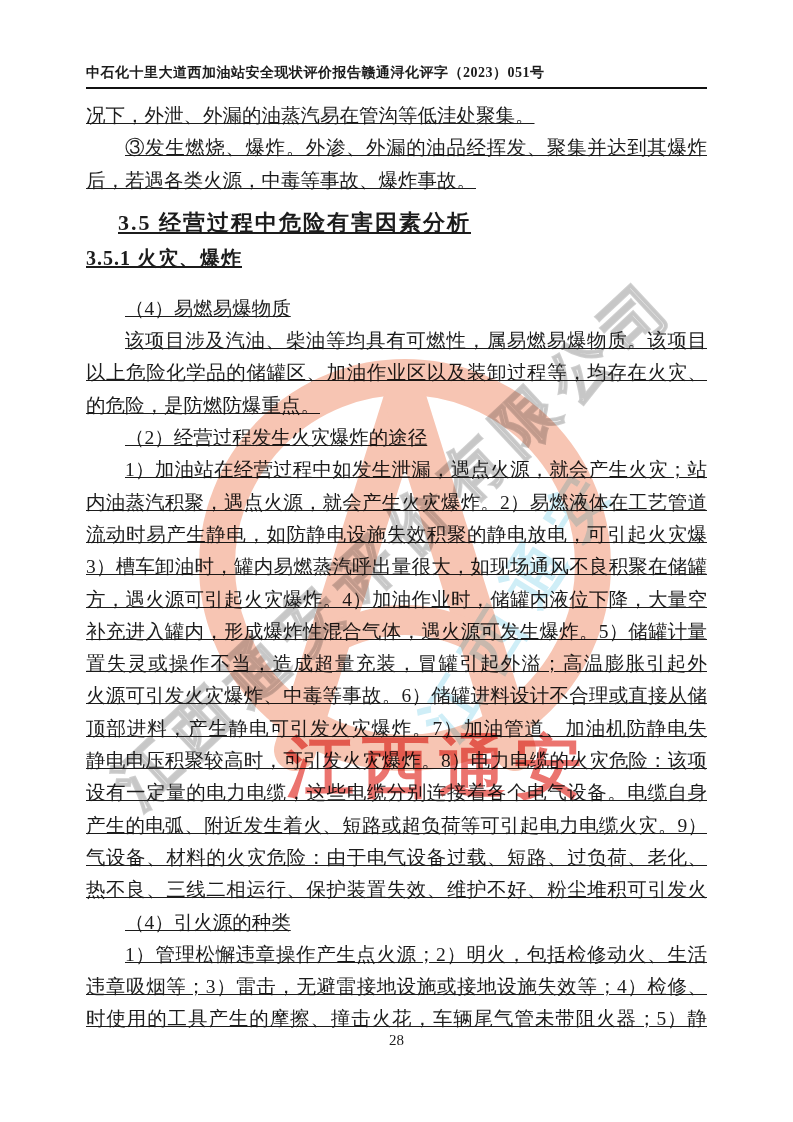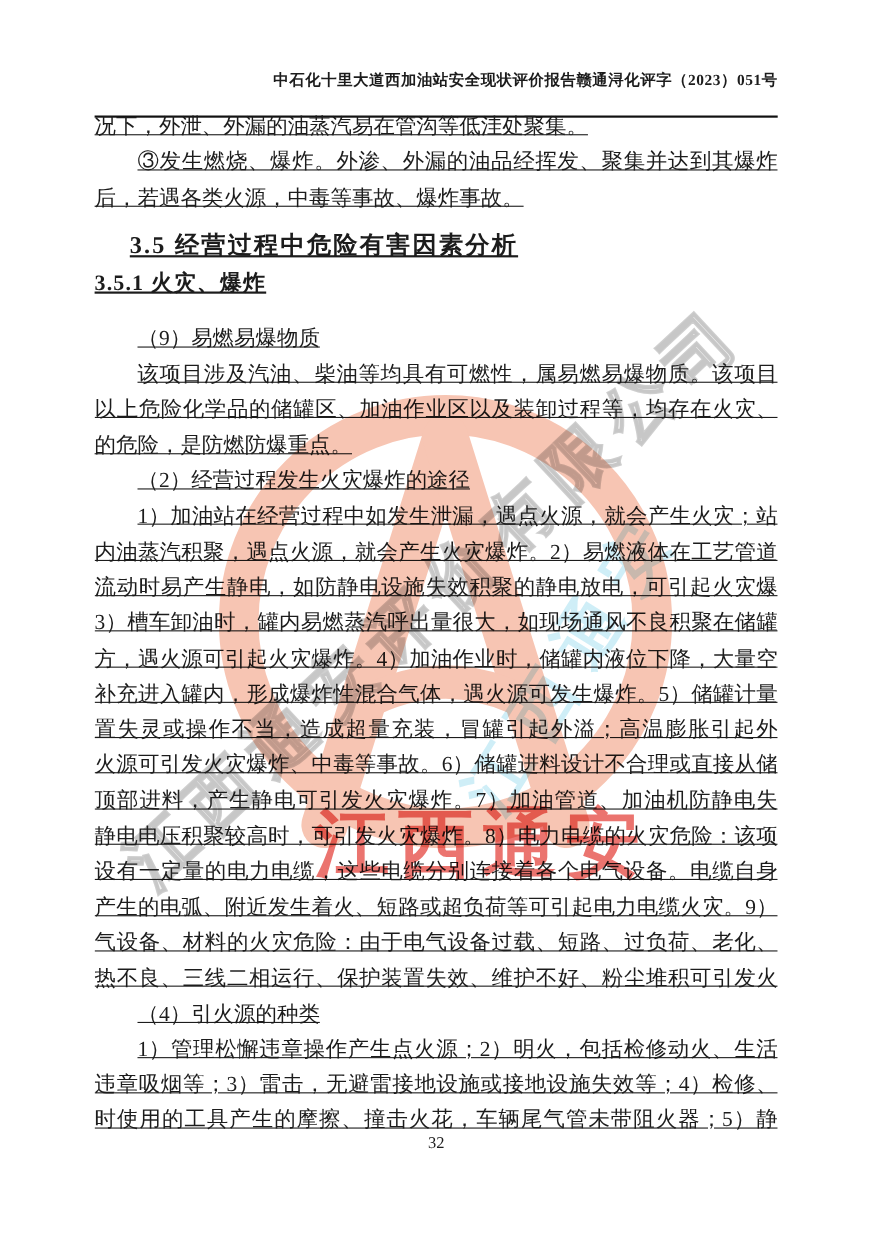--- a/index.html
+++ b/index.html
@@ -8,23 +8,23 @@
     width:793px;height:1122px;
     background:#ffffff;
     margin:0 auto;
     overflow:hidden;
     font-family:"Liberation Serif","DejaVu Serif",serif;
     color:#1c1c1c;
   }
   
   .header{
     position:absolute;left:86px;right:86px;top:64px;
-    display:flex;justify-content:flex-end;align-items:flex-end;
+    display:flex;justify-content:flex-start;align-items:flex-end;
     font-size:14px;font-weight:bold;
-    padding-bottom:23px;
+    padding-bottom:5px;
     border-bottom:2px solid #111;
     letter-spacing:0.5px;
   }
   
   .doc-body{
     position:absolute;left:86px;top:100px;width:621px;
     z-index:2;
   }
   .line{
     font-size:19.5px;
@@ -101,21 +101,21 @@
     <span>中石化十里大道西加油站安全现状评价报告</span>
     <span>赣通浔化评字（2023）051号</span>
   </div>
 
   <div class="doc-body">
       <div class="line ">况下，外泄、外漏的油蒸汽易在管沟等低洼处聚集。</div>
       <div class="line  indent fill">③发生燃烧、爆炸。外渗、外漏的油品经挥发、聚集并达到其爆炸极限</div>
       <div class="line ">后，若遇各类火源，中毒等事故、爆炸事故。</div>
       <div class="line h1">3.5 经营过程中危险有害因素分析</div>
       <div class="line h2">3.5.1 火灾、爆炸</div>
-      <div class="line  indent">（9）易燃易爆物质</div>
+      <div class="line  indent">（4）易燃易爆物质</div>
       <div class="line  indent fill">该项目涉及汽油、柴油等均具有可燃性，属易燃易爆物质。该项目涉及</div>
       <div class="line  fill">以上危险化学品的储罐区、加油作业区以及装卸过程等，均存在火灾、爆炸</div>
       <div class="line ">的危险，是防燃防爆重点。</div>
       <div class="line  indent">（2）经营过程发生火灾爆炸的途径</div>
       <div class="line  indent fill">1）加油站在经营过程中如发生泄漏，遇点火源，就会产生火灾；站区</div>
       <div class="line  fill">内油蒸汽积聚，遇点火源，就会产生火灾爆炸。2）易燃液体在工艺管道内</div>
       <div class="line  fill">流动时易产生静电，如防静电设施失效积聚的静电放电，可引起火灾爆炸。</div>
       <div class="line  fill">3）槽车卸油时，罐内易燃蒸汽呼出量很大，如现场通风不良积聚在储罐上</div>
       <div class="line  fill">方，遇火源可引起火灾爆炸。4）加油作业时，储罐内液位下降，大量空气</div>
       <div class="line  fill">补充进入罐内，形成爆炸性混合气体，遇火源可发生爆炸。5）储罐计量装</div>
@@ -140,16 +140,16 @@
         <path d="M210 48 L100 400" stroke-width="42"></path>
         <path d="M210 48 L320 400" stroke-width="42"></path>
         <path d="M135 290 Q210 250 285 290" stroke-width="30"></path>
       </g>
     </svg>
   </div>
 
   <div class="wm wm-red">江西通安</div>
 
   <div class="footer">
-    <span>32</span>
+    <span>28</span>
   </div>
 
 </div>
 
 </body></html>

